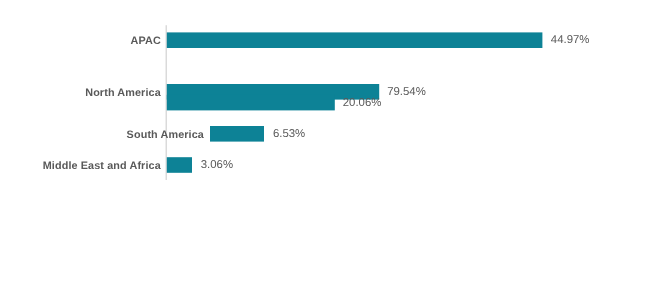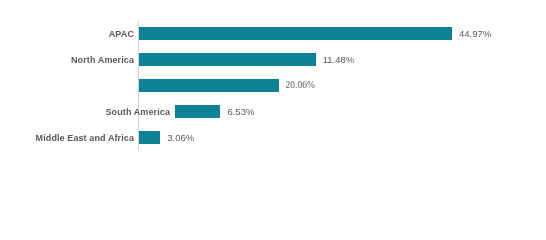--- a/index.html
+++ b/index.html
@@ -80,32 +80,32 @@
     <div class="axis-line" style="background: rgb(210, 210, 210);"></div>
 
     <div class="bar-row" style="top:21px;">
       <div class="cat-label" style="color: rgb(89, 89, 89);">APAC</div>
       <div class="bar-track">
         <div class="bar" style="width: 313px; background: rgb(13, 130, 150);"></div>
         <div class="bar-value" style="color: rgb(89, 89, 89); text-align: center;">44.97%</div>
       </div>
     </div>
 
-    <div class="bar-row" style="top:47px;">
+    <div class="bar-row" style="top:64px;">
       <div class="cat-label" style="color: rgb(89, 89, 89);">North America</div>
       <div class="bar-track">
         <div class="bar" style="width: 176.65px; background: rgb(13, 130, 150);"></div>
-        <div class="bar-value" style="color: rgb(89, 89, 89);">11.48%</div>
+        <div class="bar-value" style="color: rgb(89, 89, 89);">79.54%</div>
       </div>
     </div>
 
     <div class="bar-row" style="top:73px;">
       <div class="bar-track">
         <div class="bar" style="width: 139.622px; background: rgb(13, 130, 150);"></div>
-        <div class="bar-value" style="color: rgb(89, 89, 89); font-family: Liberation Serif, serif;">20.06%</div>
+        <div class="bar-value" style="color: rgb(89, 89, 89);">20.06%</div>
       </div>
     </div>
 
     <div class="bar-row" style="top:99px;margin-left:36px;">
       <div class="cat-label" style="color: rgb(89, 89, 89);">South America</div>
       <div class="bar-track">
         <div class="bar" style="width: 45.4501px; background: rgb(13, 130, 150);"></div>
         <div class="bar-value" style="color: rgb(89, 89, 89);">6.53%</div>
       </div>
     </div>

